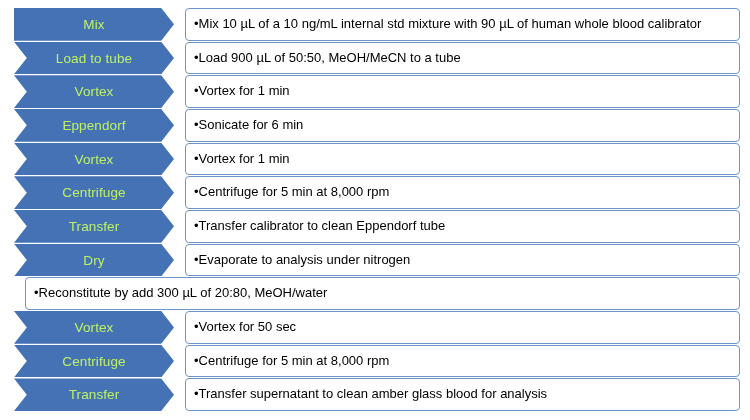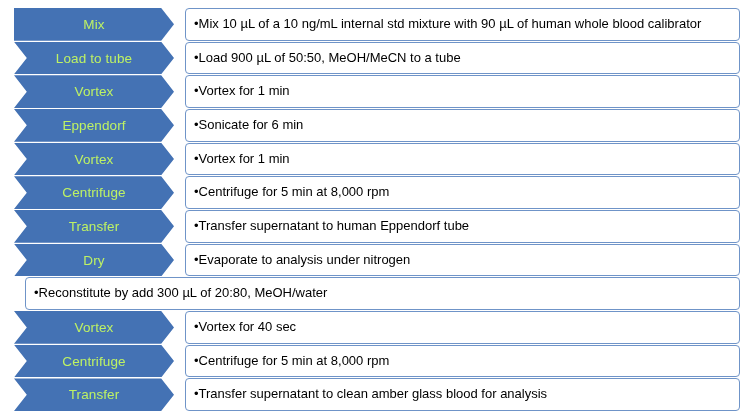--- a/index.html
+++ b/index.html
@@ -132,21 +132,21 @@
     <div class="desc-box">
       <span class="desc-text"><span class="bullet">•</span><span>Centrifuge for 5 min at 8,000 rpm</span></span>
     </div>
   </div>
 
   <div class="row">
     <div class="step-chevron">
       <span class="step-label">Transfer</span>
     </div>
     <div class="desc-box">
-      <span class="desc-text"><span class="bullet">•</span><span>Transfer supernatant to human Eppendorf tube</span></span>
+      <span class="desc-text"><span class="bullet">•</span><span>Transfer calibrator to clean Eppendorf tube</span></span>
     </div>
   </div>
 
   <div class="row">
     <div class="step-chevron">
       <span class="step-label">Dry</span>
     </div>
     <div class="desc-box">
       <span class="desc-text"><span class="bullet">•</span><span>Evaporate to analysis under nitrogen</span></span>
     </div>
@@ -156,21 +156,21 @@
     <div class="desc-box">
       <span class="desc-text"><span class="bullet">•</span><span>Reconstitute  by add 300 µL of 20:80, MeOH/water</span></span>
     </div>
   </div>
 
   <div class="row">
     <div class="step-chevron">
       <span class="step-label">Vortex</span>
     </div>
     <div class="desc-box">
-      <span class="desc-text"><span class="bullet">•</span><span>Vortex for 40 sec</span></span>
+      <span class="desc-text"><span class="bullet">•</span><span>Vortex for 50 sec</span></span>
     </div>
   </div>
 
   <div class="row">
     <div class="step-chevron">
       <span class="step-label">Centrifuge</span>
     </div>
     <div class="desc-box">
       <span class="desc-text"><span class="bullet">•</span><span>Centrifuge for 5 min at 8,000 rpm</span></span>
     </div>

